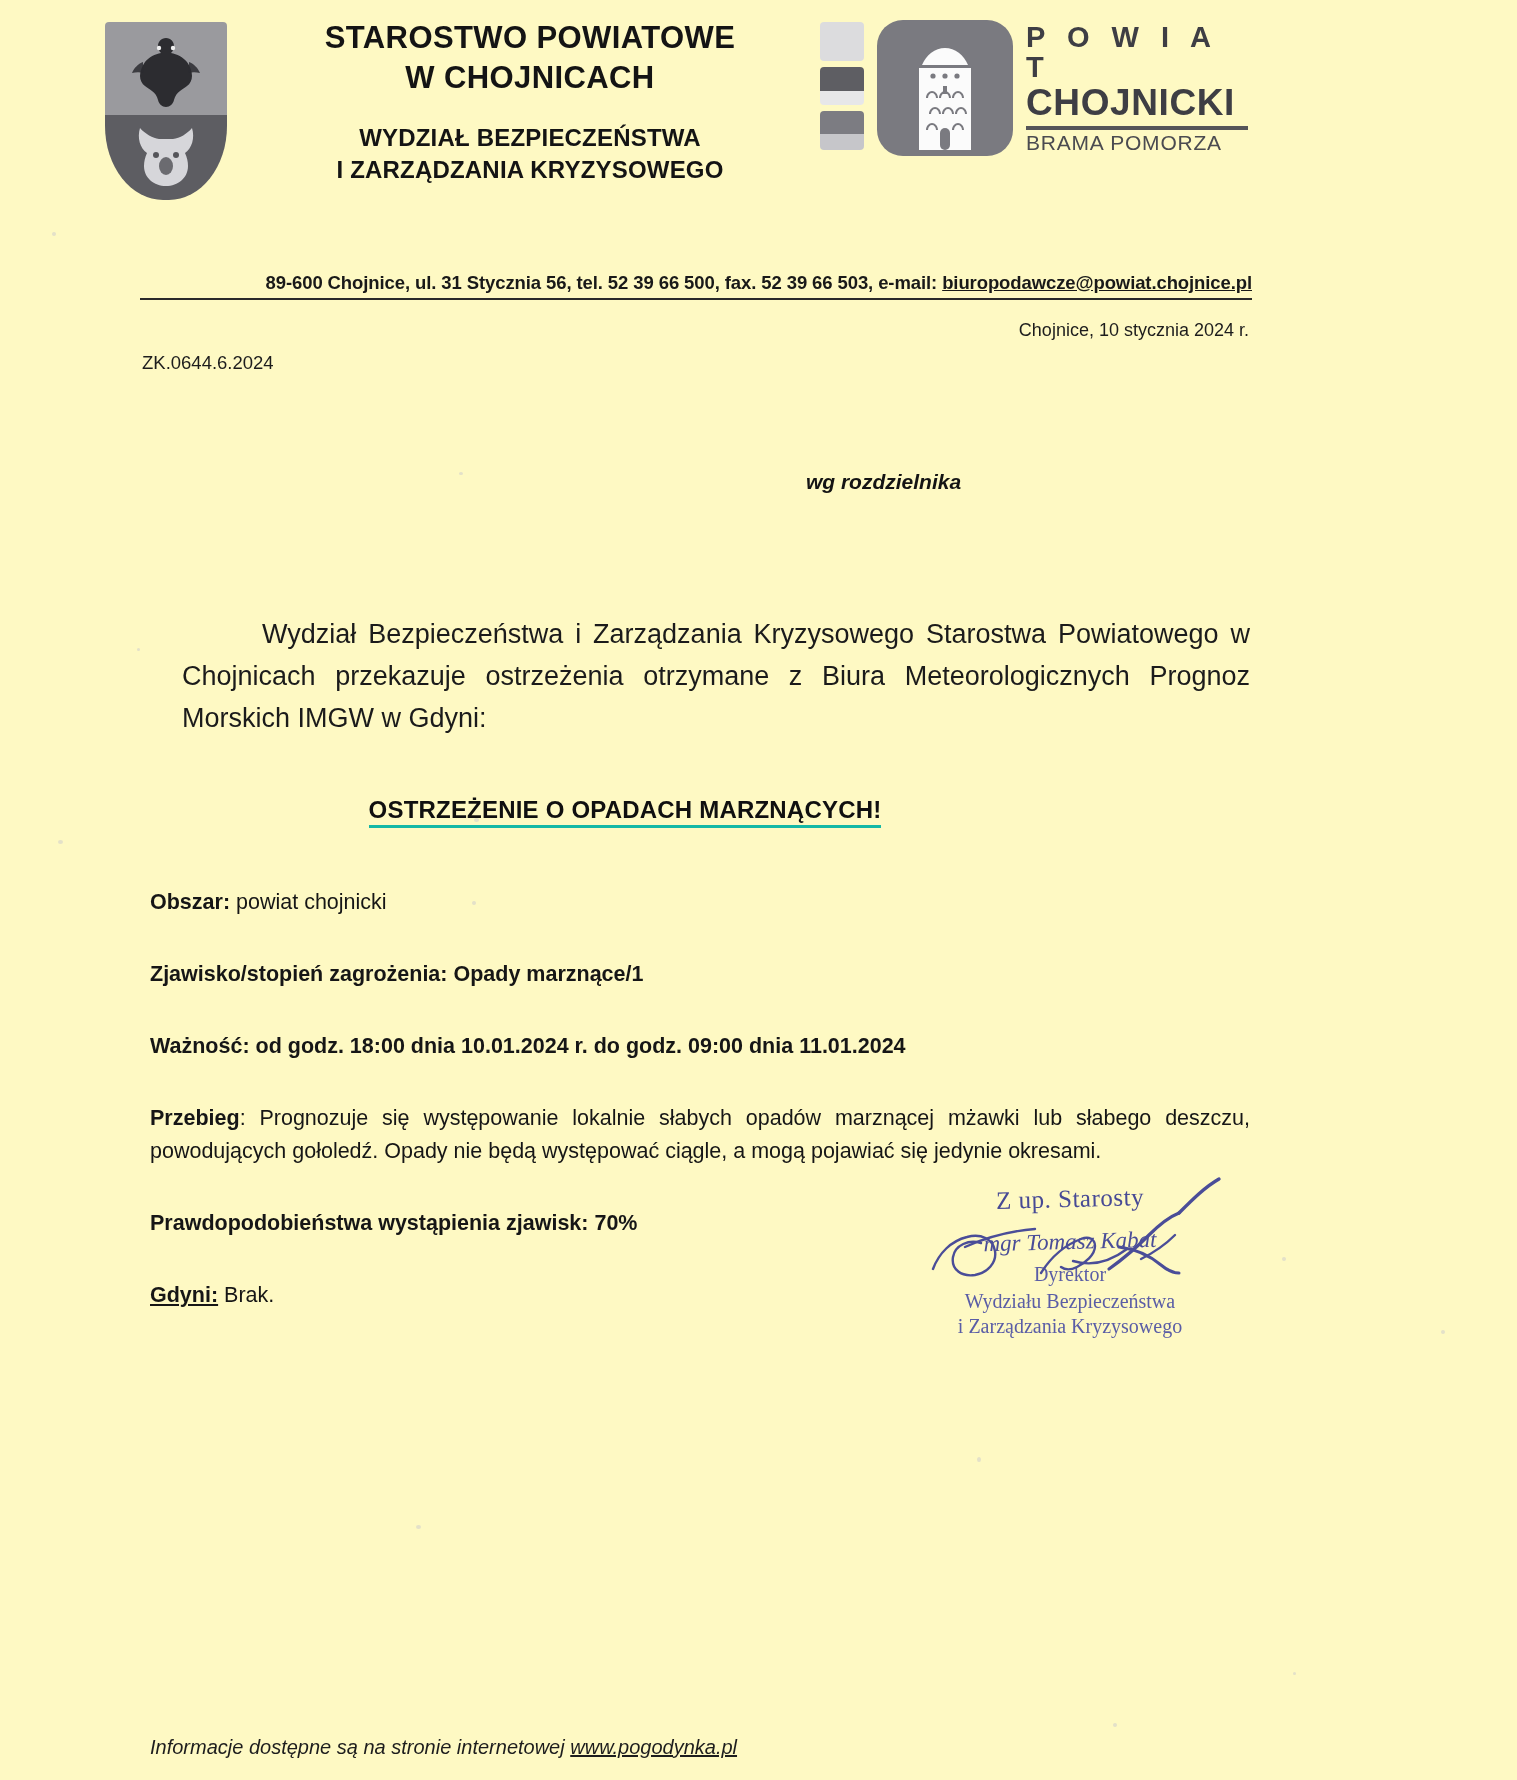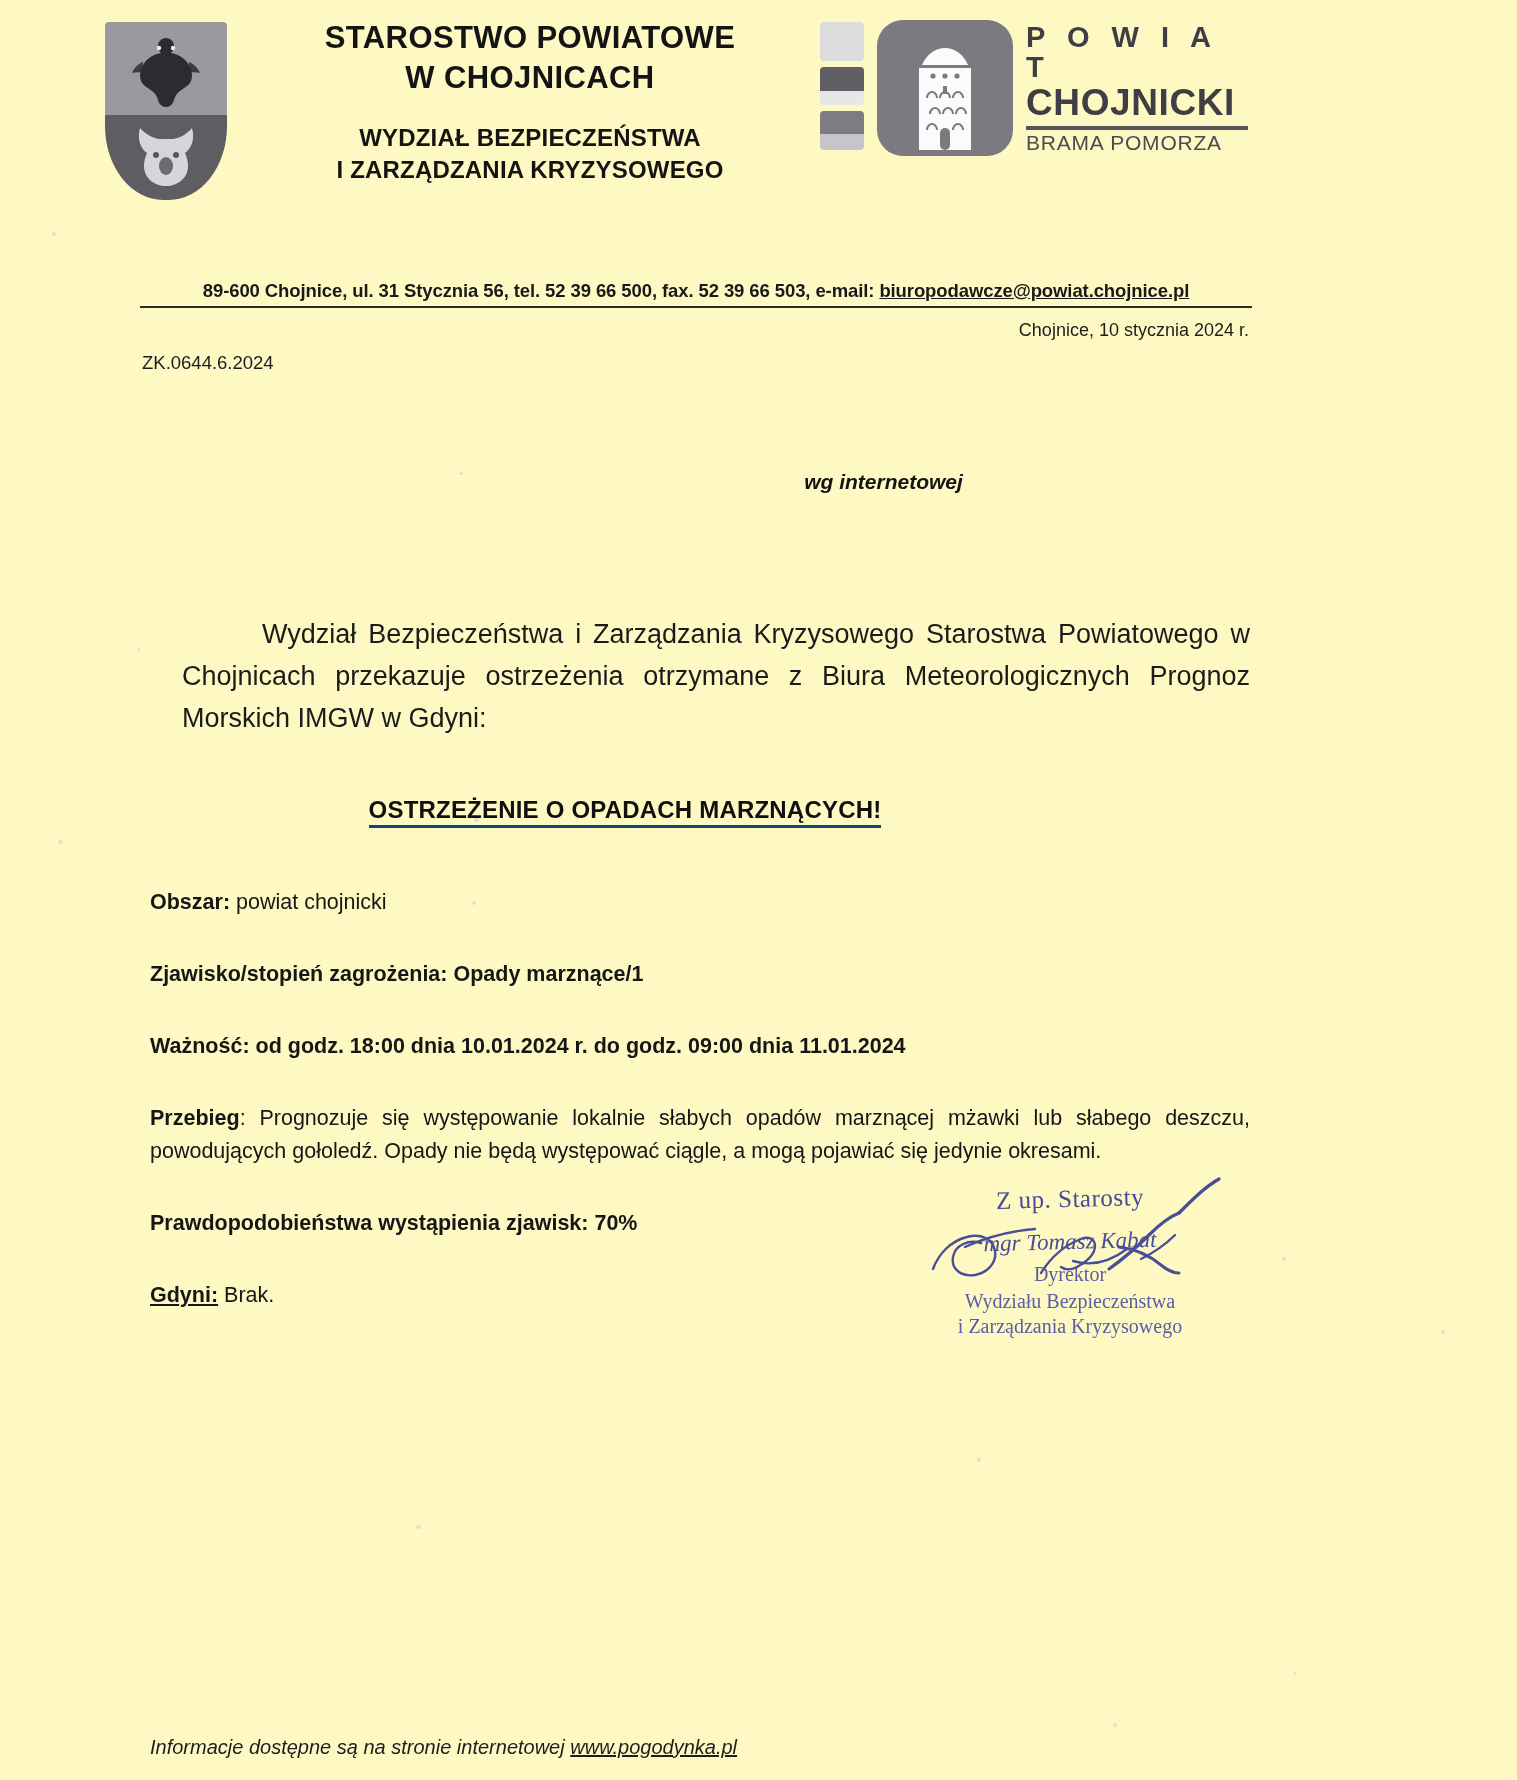--- a/index.html
+++ b/index.html
@@ -165,23 +165,23 @@
     font-size: 21px;
     letter-spacing: .8px;
     color: #4b4b50;
     line-height: 1.05;
   }
 
   
   .address-block {
     position: absolute;
     left: 140px;
-    top: 280px;
+    top: 272px;
     width: 1112px;
-    text-align: center;
+    text-align: right;
   }
   .address-line {
     font-size: 18.5px;
     font-weight: bold;
     color: #191919;
     letter-spacing: -.1px;
   }
   .address-line .email {
     text-decoration: underline;
   }
@@ -238,21 +238,21 @@
   .warn-title {
     margin-top: 56px;
     text-align: center;
     padding-right: 150px;
     font-size: 24px;
     font-weight: bold;
     letter-spacing: .2px;
     color: #101010;
   }
   .warn-title span {
-    border-bottom: 3px solid #0c4a6e;
+    border-bottom: 3px solid #14b8a6;
     padding-bottom: 2px;
   }
 
   .field {
     margin-top: 40px;
     font-size: 21.5px;
     line-height: 1.5;
     color: #161616;
   }
   .field .lbl { font-weight: bold; }
@@ -403,21 +403,21 @@
 
   <div class="address-block">
     <div class="address-line">
       <span>89-600 Chojnice, ul. 31 Stycznia 56, tel. 52 39 66 500, fax. 52 39 66 503, e-mail: </span><span class="email">biuropodawcze@powiat.chojnice.pl</span>
     </div>
     <div class="address-rule"></div>
   </div>
 
   <div class="place-date">Chojnice, 10 stycznia 2024 r.</div>
   <div class="ref-no">ZK.0644.6.2024</div>
-  <div class="addressee">wg internetowej</div>
+  <div class="addressee">wg rozdzielnika</div>
 
   <div class="body-wrap">
 
     <div class="intro">Wydział Bezpieczeństwa i Zarządzania Kryzysowego Starostwa Powiatowego w Chojnicach przekazuje ostrzeżenia otrzymane z Biura Meteorologicznych Prognoz Morskich IMGW w Gdyni:</div>
 
     <div class="warn-title">
       <span>OSTRZEŻENIE O OPADACH MARZNĄCYCH!</span>
     </div>
 
     <div class="field first">

